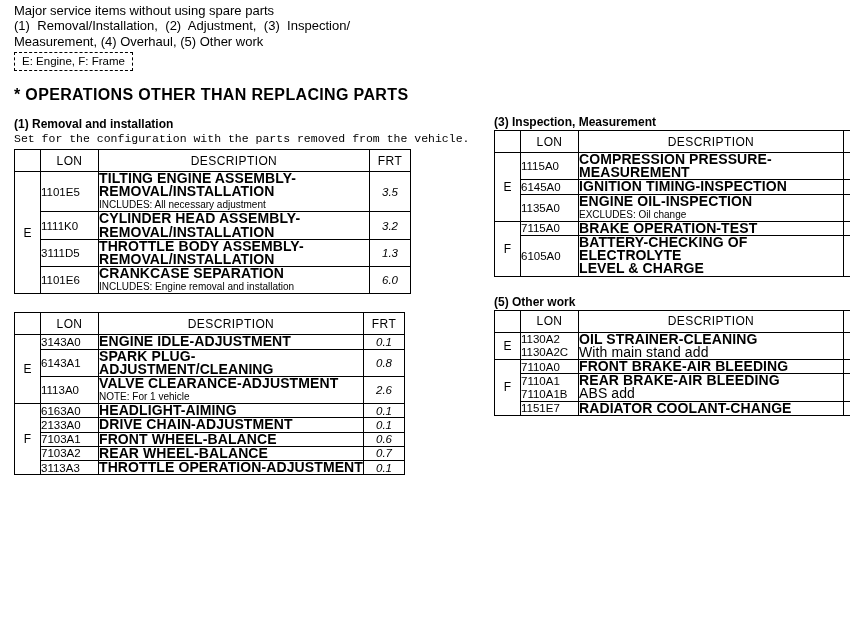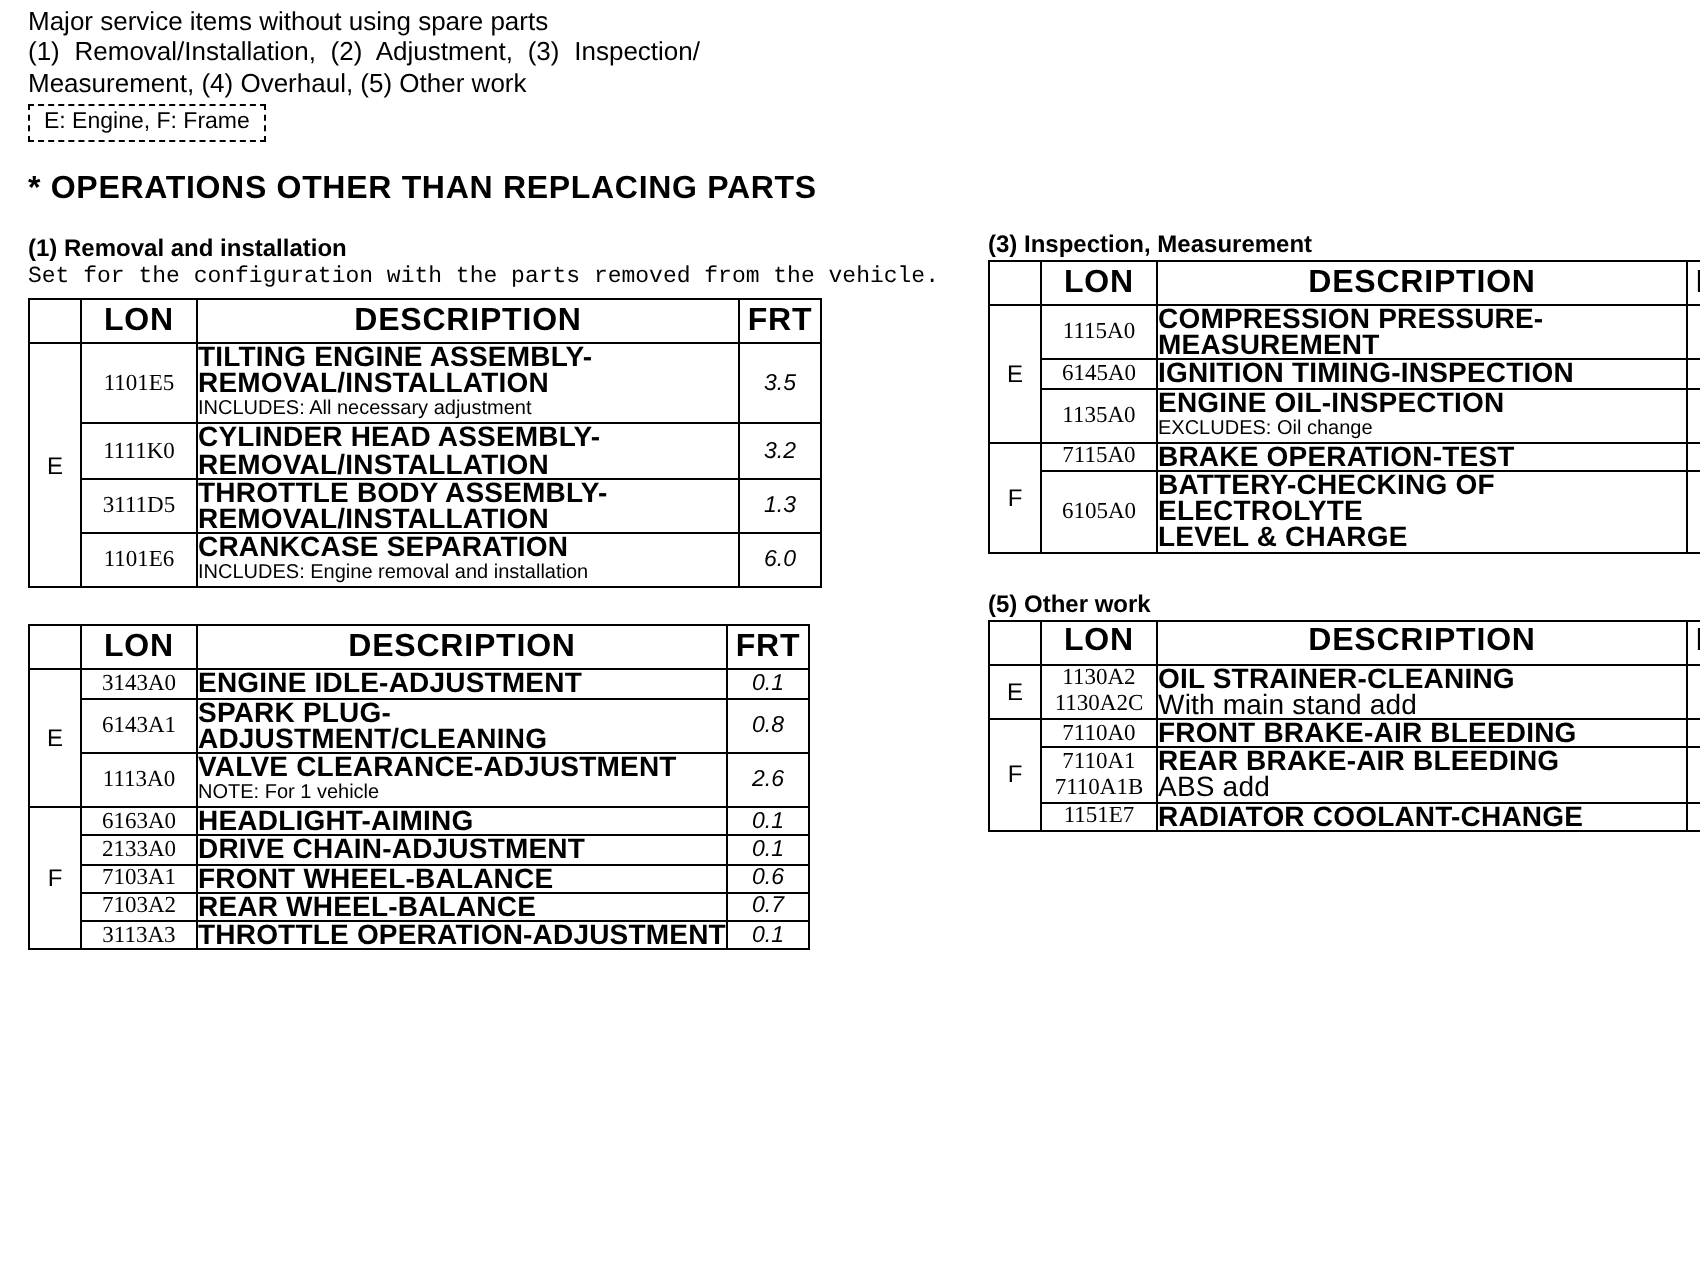--- a/index.html
+++ b/index.html
@@ -80,39 +80,38 @@
     border: 1.6px solid #000;
     table-layout: fixed;
     background: #fff;
   }
   table.frt td, table.frt th {
     border: 1px solid #000;
     padding: 0;
     vertical-align: middle;
   }
   table.frt thead th {
-    font-size: 16px;
-    font-weight: bold;
+    font-size: 12px;
+    font-weight: normal;
     text-align: center;
     height: 21px;
     letter-spacing: 0.4px;
   }
   th.c-ef, td.c-ef { width: 25px; }
   th.c-lon, td.c-lon { width: 57px; }
   th.c-frt, td.c-frt { width: 40px; }
 
   td.c-ef {
     text-align: center;
     font-size: 12px;
   }
   td.c-lon {
-    text-align: center;
+    text-align: left;
     font-size: 11.5px;
     padding: 2px 1px;
-    font-family: Liberation Serif, serif;
   }
   td.c-frt {
     text-align: center;
     font-size: 11.5px;
     font-style: italic;
   }
   td.c-desc {
     text-align: left;
     padding: 2px 6px 3px 6px;
   }

